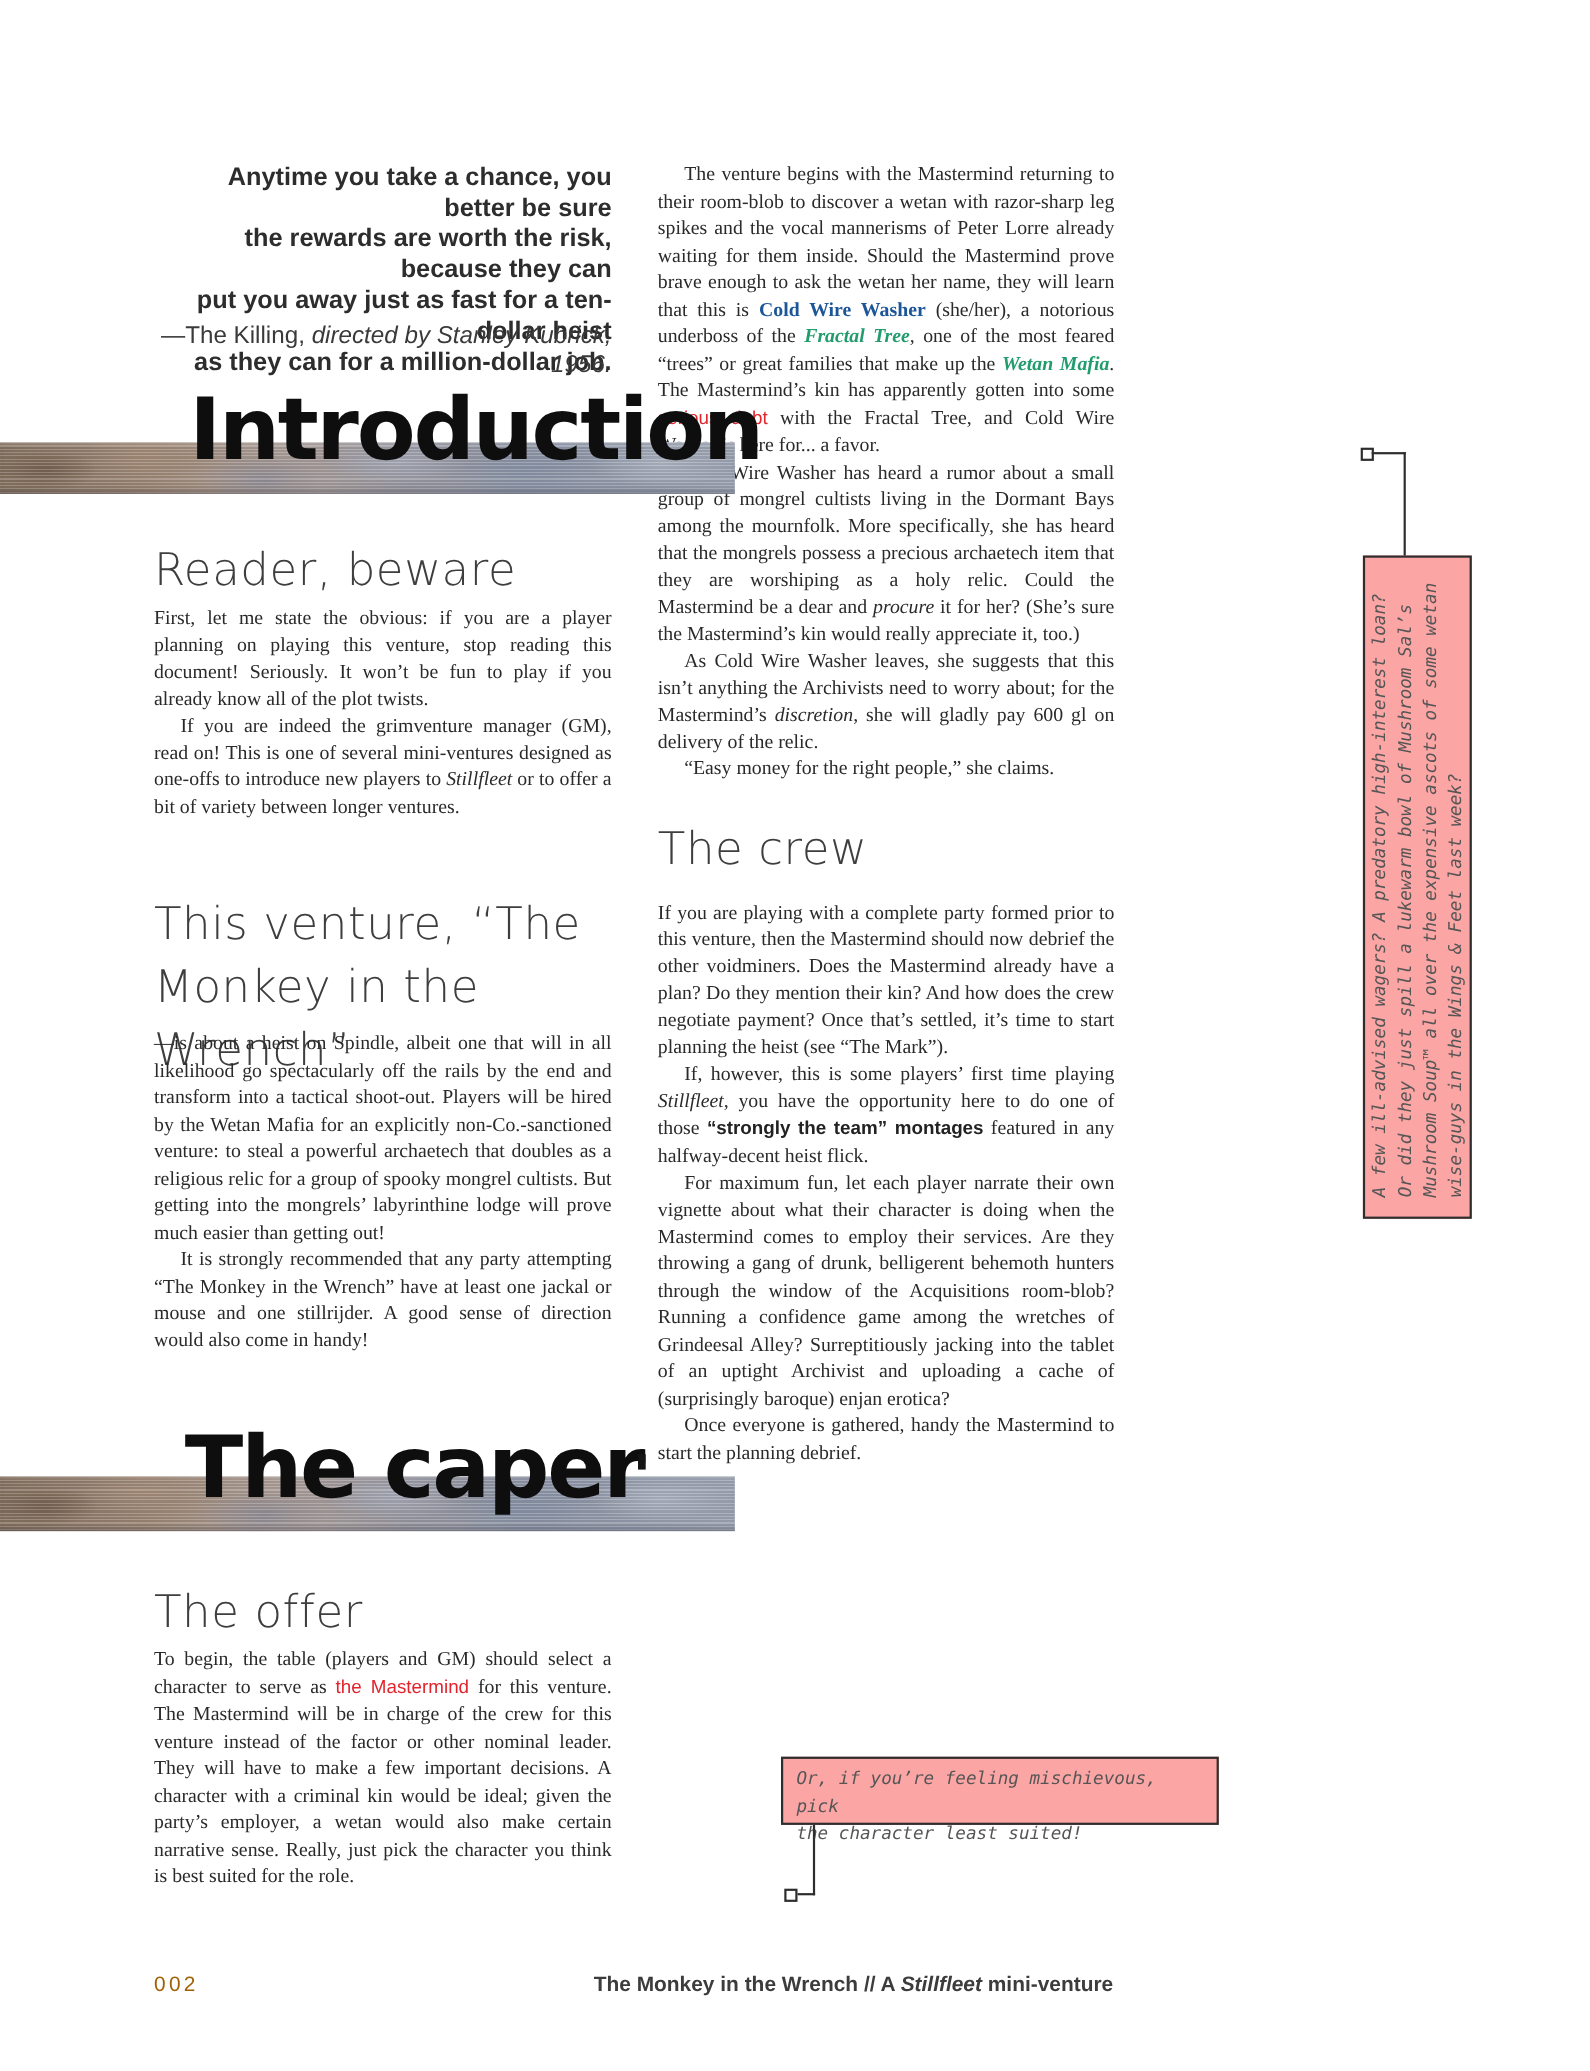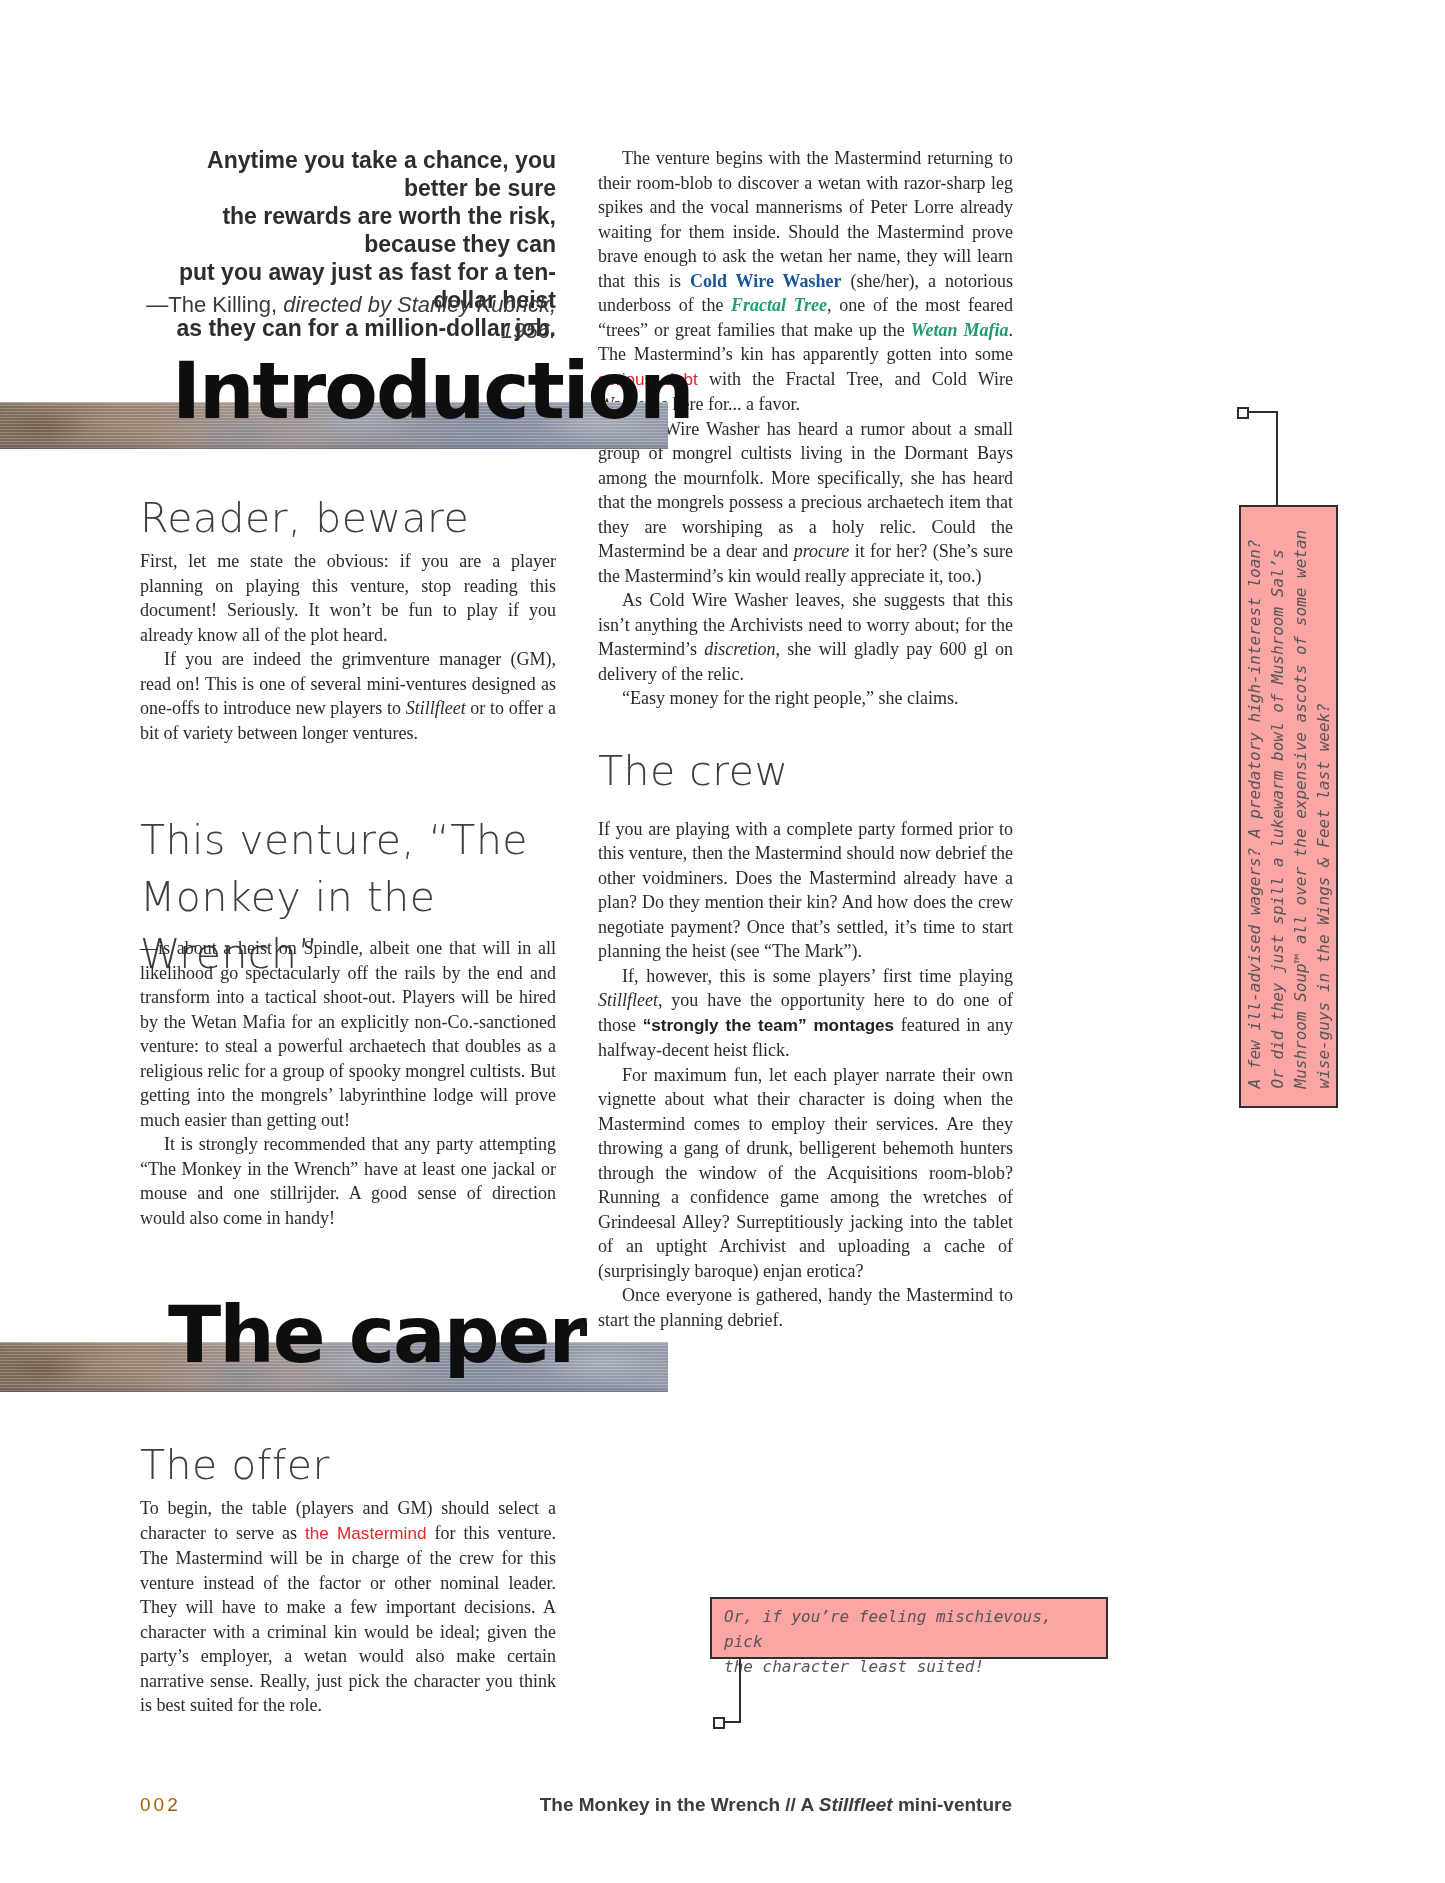--- a/index.html
+++ b/index.html
@@ -88,21 +88,21 @@
 the rewards are worth the risk, because they can
 put you away just as fast for a ten-dollar heist
 as they can for a million-dollar job.</div>
   <div class="abs attribution"><span>—The Killing,</span><span class="seg-i"> directed by Stanley Kubrick, 1956.</span></div>
 
   <div class="abs strip" id="strip-intro"></div>
   <div class="abs h1" id="h1-intro">Introduction</div>
 
   <div class="abs h2" id="h2-reader">Reader, beware</div>
   <div class="abs col" id="pgroup1">
-    <p class="body"><span>First, let me state the obvious: if you are a player planning on playing this venture, stop reading this document! Seriously. It won’t be fun to play if you already know all of the plot heard.</span></p>
+    <p class="body"><span>First, let me state the obvious: if you are a player planning on playing this venture, stop reading this document! Seriously. It won’t be fun to play if you already know all of the plot twists.</span></p>
     <p class="body ind"><span>If you are indeed the grimventure manager (GM), read on! This is one of several mini-ventures designed as one-offs to introduce new players to </span><span class="seg-i">Stillfleet</span><span> or to offer a bit of variety between longer ventures.</span></p>
   </div>
   <div class="abs h2" id="h2-venture">This venture, “The Monkey in the Wrench”</div>
   <div class="abs col" id="pgroup2">
     <p class="body"><span>—is about a heist on Spindle, albeit one that will in all likelihood go spectacularly off the rails by the end and transform into a tactical shoot-out. Players will be hired by the Wetan Mafia for an explicitly non-Co.-sanctioned venture: to steal a powerful archaetech that doubles as a religious relic for a group of spooky mongrel cultists. But getting into the mongrels’ labyrinthine lodge will prove much easier than getting out!</span></p>
     <p class="body ind"><span>It is strongly recommended that any party attempting “The Monkey in the Wrench” have at least one jackal or mouse and one stillrijder. A good sense of direction would also come in handy!</span></p>
   </div>
 
   <div class="abs strip" id="strip-caper"></div>
   <div class="abs h1" id="h1-caper">The caper</div>

